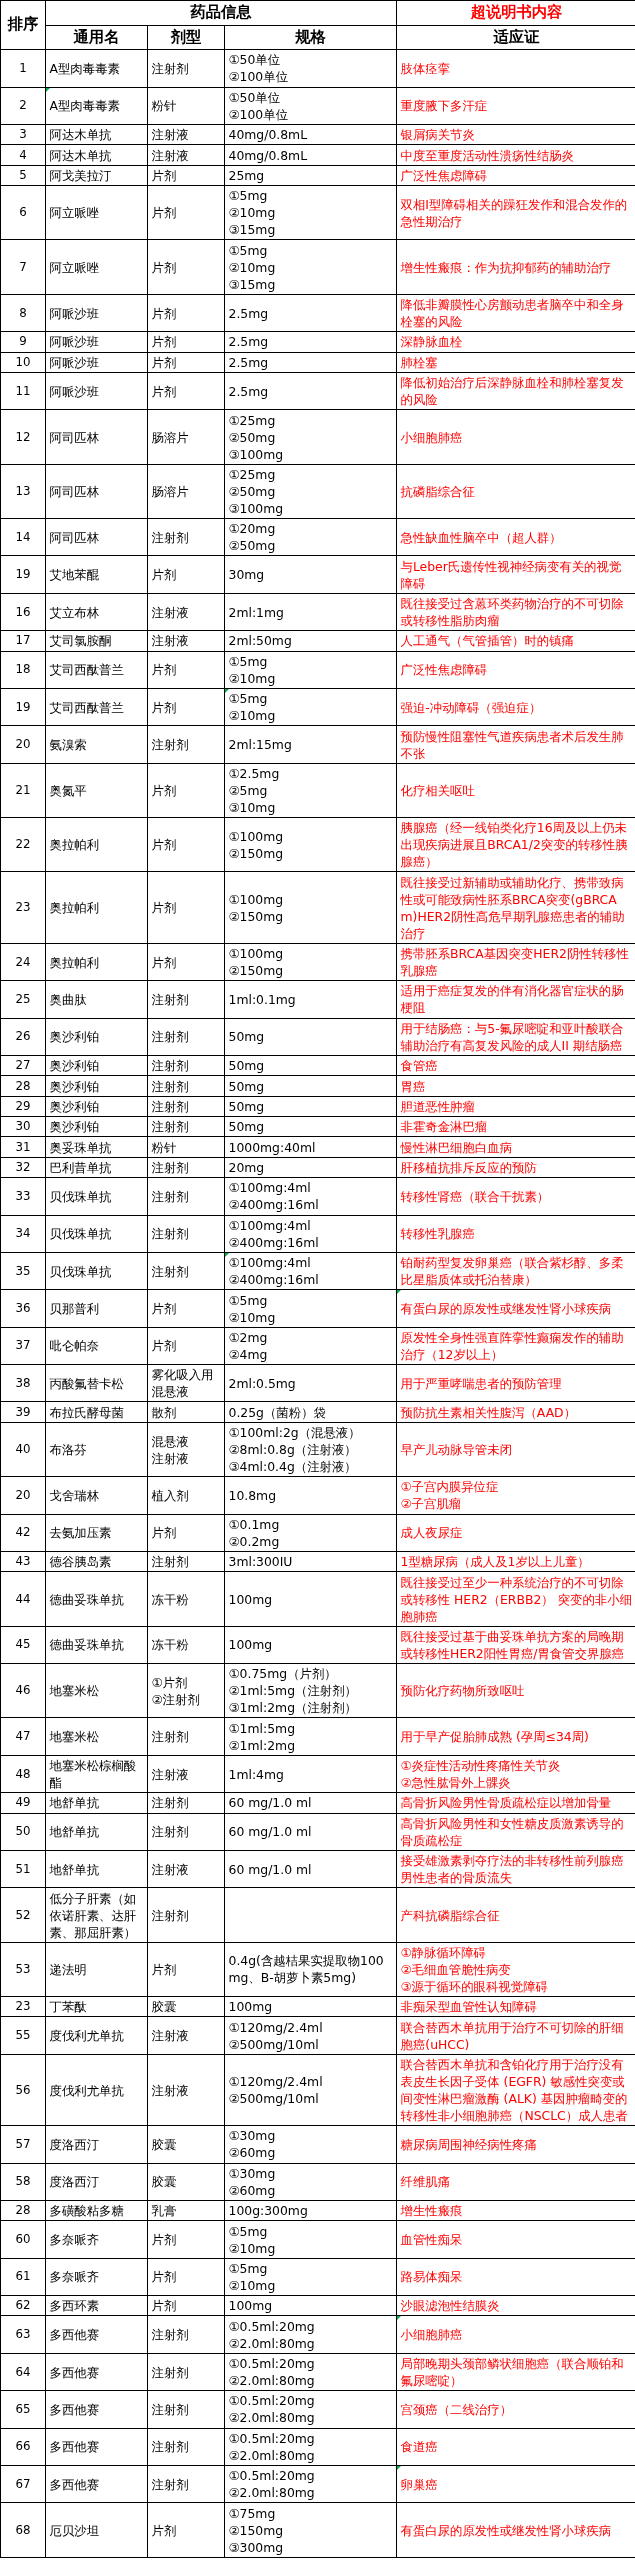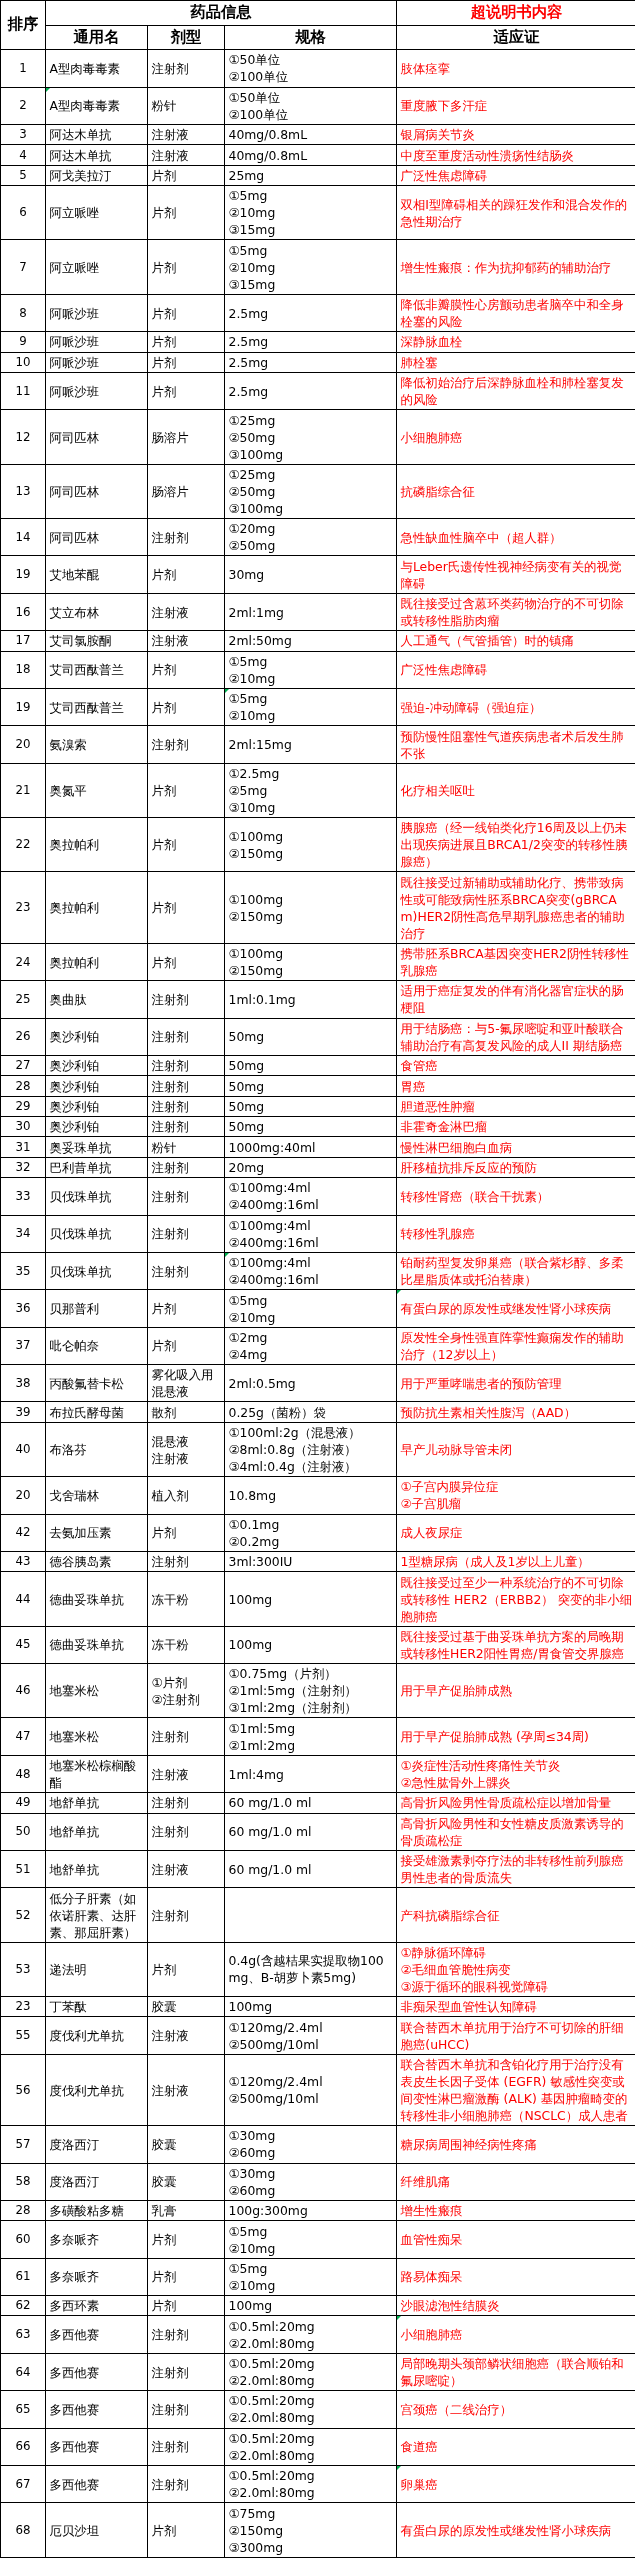--- a/index.html
+++ b/index.html
@@ -469,21 +469,21 @@
         <td class="cell-name">地塞米松</td>
         <td class="cell-form">
           <span class="cell-line">①片剂</span>
           <span class="cell-line">②注射剂</span>
         </td>
         <td class="cell-spec">
           <span class="cell-line">①0.75mg（片剂）</span>
           <span class="cell-line">②1ml:5mg（注射剂）</span>
           <span class="cell-line">③1ml:2mg（注射剂）</span>
         </td>
-        <td class="cell-ind">用于早产促胎肺成熟</td>
+        <td class="cell-ind">预防化疗药物所致呕吐</td>
       </tr>
       <tr>
         <td class="cell-num">47</td>
         <td class="cell-name">地塞米松</td>
         <td class="cell-form">注射剂</td>
         <td class="cell-spec">
           <span class="cell-line">①1ml:5mg</span>
           <span class="cell-line">②1ml:2mg</span>
         </td>
         <td class="cell-ind">用于早产促胎肺成熟 (孕周≤34周)</td>

